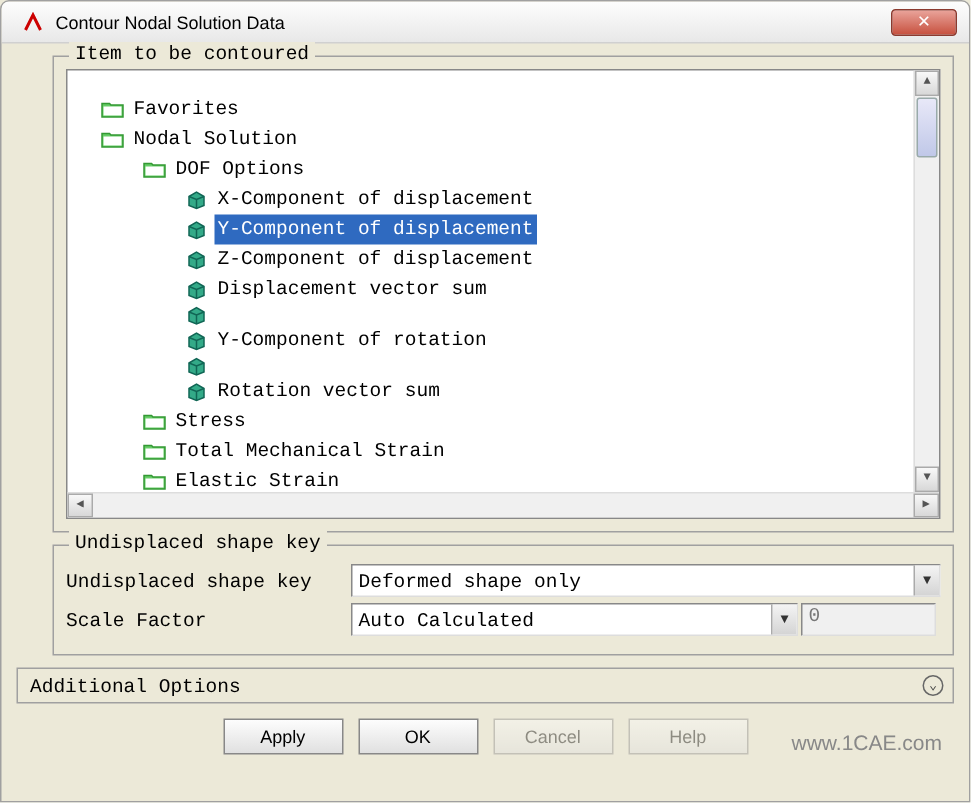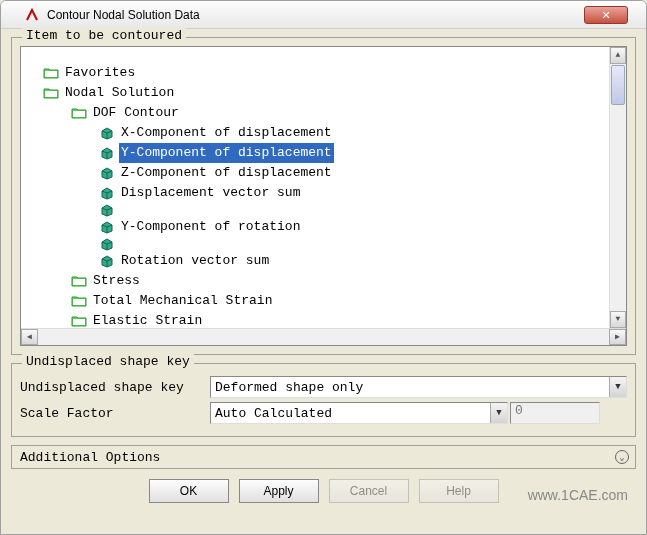--- a/index.html
+++ b/index.html
@@ -1,23 +1,23 @@
 <!DOCTYPE html>
 <html><head>
 <meta charset="utf-8">
 <style>
 * { box-sizing: border-box; margin: 0; padding: 0; }
 body { font-family: "Courier New", monospace; font-size: 13px; background: #ece9d8; }
 .window { width: 647px; height: 535px; background: #ece9d8; border: 1px solid #a0a0a0; border-radius: 6px 6px 0 0; overflow: hidden; }
-.titlebar { height: 28px; background: linear-gradient(#fdfdfd, #e8e8e8); border-bottom: 1px solid #d0d0d0; display: flex; align-items: center; padding: 0 18px; font-family: "Segoe UI", sans-serif; font-size: 12px; }
+.titlebar { height: 28px; background: linear-gradient(#fdfdfd, #e8e8e8); border-bottom: 1px solid #d0d0d0; display: flex; align-items: center; padding: 0 8px; font-family: "Segoe UI", sans-serif; font-size: 12px; }
 .titlebar .app-icon { width: 16px; height: 16px; margin: 0 6px; display: flex; align-items: center; }
 .titlebar .title { flex: 1; color: #000; }
 .titlebar .close { width: 44px; height: 18px; background: linear-gradient(#e9a39a, #c7513f); border: 1px solid #8b3a2f; border-radius: 3px; color: #fff; font-family: "Segoe UI", sans-serif; font-size: 11px; text-align: center; line-height: 16px; cursor: pointer; }
 .body { padding: 8px 10px; }
-.fieldset { border: 1px solid #a0a0a0; padding: 8px; margin-bottom: 8px; position: relative; }
+.fieldset { border: 1px solid #a0a0a0; padding: 8px; margin-bottom: 8px; position: relative; margin-left: 24px; }
 .fieldset .legend { position: absolute; top: -10px; left: 10px; background: #ece9d8; padding: 0 4px; font-size: 13px; }
 .tree-wrap { background: #fff; border: 1px solid #888; height: 300px; overflow: hidden; position: relative; padding: 16px 2px; }
 .tree { line-height: 20px; }
 .tree-row { display: flex; align-items: center; white-space: nowrap; cursor: pointer; }
 .tree-row .indent { display: inline-block; }
 .tree-row .label { padding: 0 2px; }
 .tree-row.selected .label { background: #2f6ac0; color: #fff; }
 .icon { width: 16px; height: 14px; margin-right: 4px; display: inline-flex; align-items: center; justify-content: center; flex-shrink: 0; }
 .vscroll { position: absolute; right: 0; top: 0; bottom: 17px; width: 17px; background: #f0f0f0; border-left: 1px solid #ddd; display: flex; flex-direction: column; }
 .vscroll .btn { height: 17px; background: linear-gradient(#f8f8f8,#d8d8d8); border: 1px solid #aaa; font-size: 8px; text-align: center; line-height: 14px; color: #555; cursor: pointer; }
@@ -78,21 +78,21 @@
               <span class="label">Nodal Solution</span>
             </div>
             <div class="tree-row">
               <span class="indent" style="width: 48px;"></span>
               <span class="icon">
                 <svg width="16" height="14" viewBox="0 0 16 14">
                   <path d="M1 3h5l1 1h8v8H1z" fill="#6c6" stroke="#393"></path>
                   <rect x="2" y="5" width="12" height="6" fill="#fff"></rect>
                 </svg>
               </span>
-              <span class="label">DOF Contour</span>
+              <span class="label">DOF Options</span>
             </div>
             <div class="tree-row">
               <span class="indent" style="width: 76px;"></span>
               <span class="icon">
                 <svg width="16" height="14" viewBox="0 0 16 14">
                   <path d="M3 5 L8 2 L13 5 L13 11 L8 13 L3 11 Z" fill="#3a8" stroke="#165"></path>
                   <path d="M3 5 L8 7 L13 5 M8 7 L8 13" stroke="#165" fill="none"></path>
                 </svg>
               </span>
               <span class="label">X-Component of displacement</span>
@@ -228,21 +228,21 @@
         <div class="input">0</div>
       </div>
     </div>
 
     <div class="addopts">
       <span>Additional Options</span>
       <span class="circ">⌄</span>
     </div>
 
     <div class="buttons" style="position:relative">
+      <button class="btn-main">Apply</button>
       <button class="btn-main">OK</button>
-      <button class="btn-main">Apply</button>
       <button class="btn-main" style="opacity:0.4">Cancel</button>
       <button class="btn-main" style="opacity:0.4">Help</button>
       <span class="watermark">www.1CAE.com</span>
     </div>
 
   </div>
 </div>
 
 </body></html>

